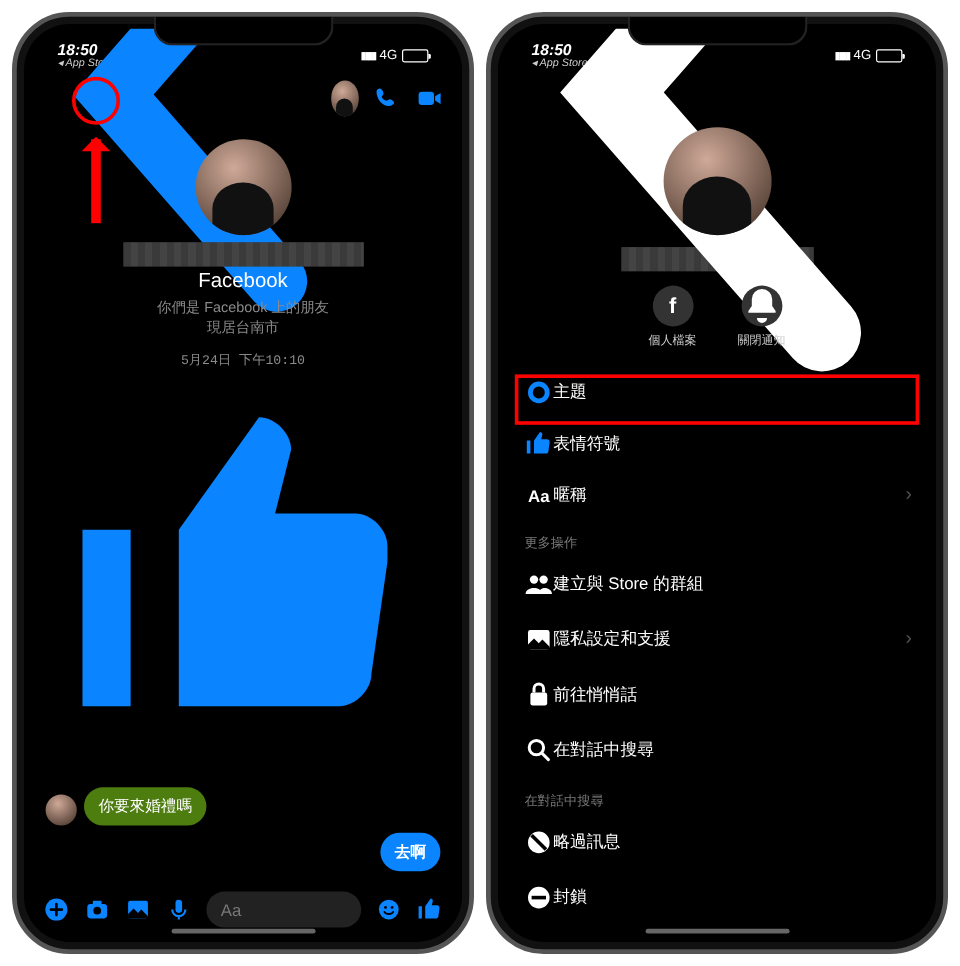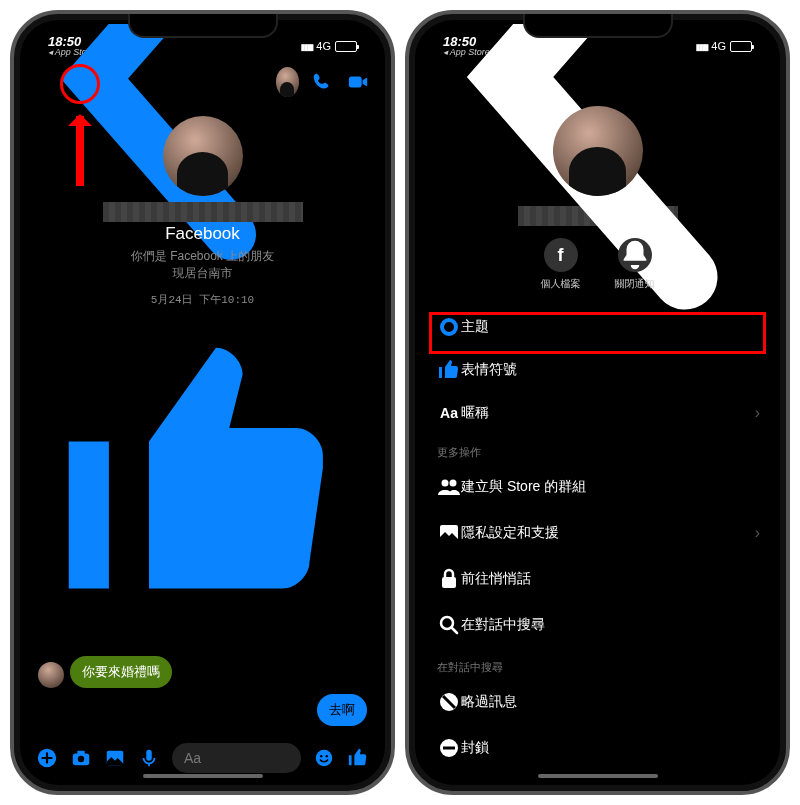--- a/index.html
+++ b/index.html
@@ -46,21 +46,21 @@
   .name-censor-big { width: 200px; height: 20px; margin: 6px auto 2px; background:#3c3c3c; background-image: repeating-linear-gradient(90deg,#3a3a3a 0 6px,#444 6px 12px);}
   .fb-line { font-size:17px; color:#fff; margin-top:2px;}
   .sub { font-size:12px; color:#8a8a8a; margin-top:4px; line-height:1.4;}
   .timestamp { font-size:11px; color:#8a8a8a; margin-top:10px;font-family:Liberation Mono, monospace;}
   .thumb { text-align:right; margin:14px 4px 8px; color:#0a84ff; font-size:22px;}
   .msg-row { display:flex; align-items:flex-end; gap:6px; margin:6px 0;}
   .msg-row.right { justify-content:flex-end; }
   .msg-ava { width:26px; height:26px; border-radius:50%; background: radial-gradient(circle at 40% 30%, #cfa998, #3a2a20); flex-shrink:0;}
   .bubble { padding:7px 12px; border-radius:16px; font-size:13px; max-width:200px;}
   .bubble.in { background:#4d7c0f; color:#fff;}
-  .bubble.out { background:#0a84ff; color:#000000;}
+  .bubble.out { background:#0a84ff; color:#ffffff;font-weight:bold;}
   .chat-input { position:absolute; bottom:8px; left:0; right:0; padding: 6px 12px 0px; display:flex; align-items:center; gap:12px; color:#0a84ff; }
   .input-field { flex:1; background:#222; border-radius:18px; padding:7px 12px; color:#777; font-size:14px;}
   .home-ind { position:absolute; bottom:3px; left:50%; transform:translateX(-50%); width:120px; height:4px; background:#666; border-radius:4px;}
   
   .set-header { padding: 6px 16px; height:40px; display:flex; align-items:center;}
   .set-ava { width:90px; height:90px; border-radius:50%; margin: 6px auto; background: radial-gradient(circle at 40% 30%, #cfa998, #3a2a20); position:relative; overflow:hidden;}
   .set-ava::after{content:""; position:absolute; bottom:0; left:18%; width:64%; height:55%; background:#111; border-radius:50% 50% 0 0;}
   .action-row { display:flex; justify-content:center; gap:34px; margin:12px 0 16px;}
   .action-item { display:flex; flex-direction:column; align-items:center; gap:5px;}
   .circle-btn { width:34px; height:34px; border-radius:50%; background:#333; display:flex; align-items:center; justify-content:center; color:#fff; font-size:16px;}

